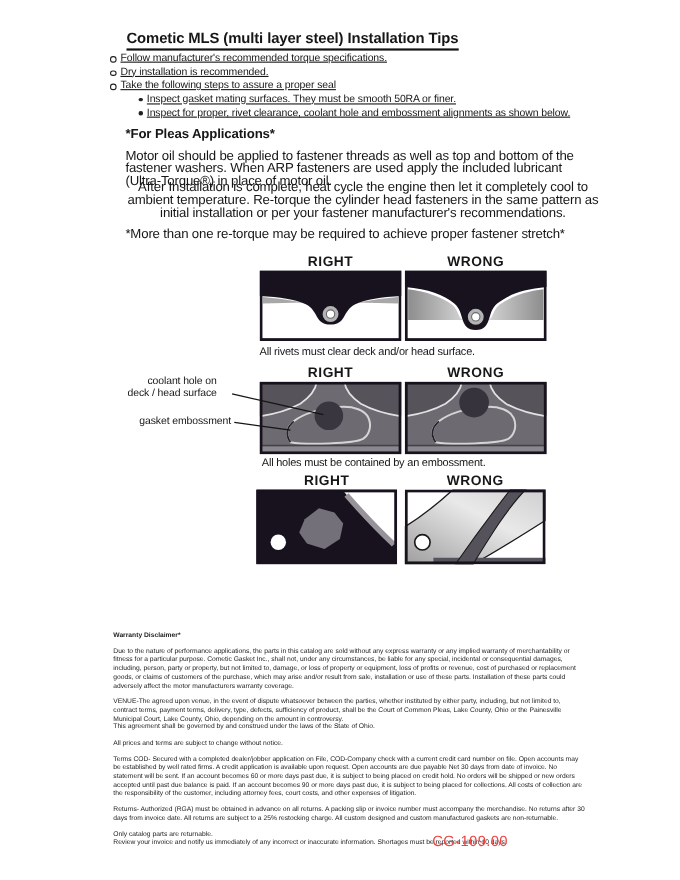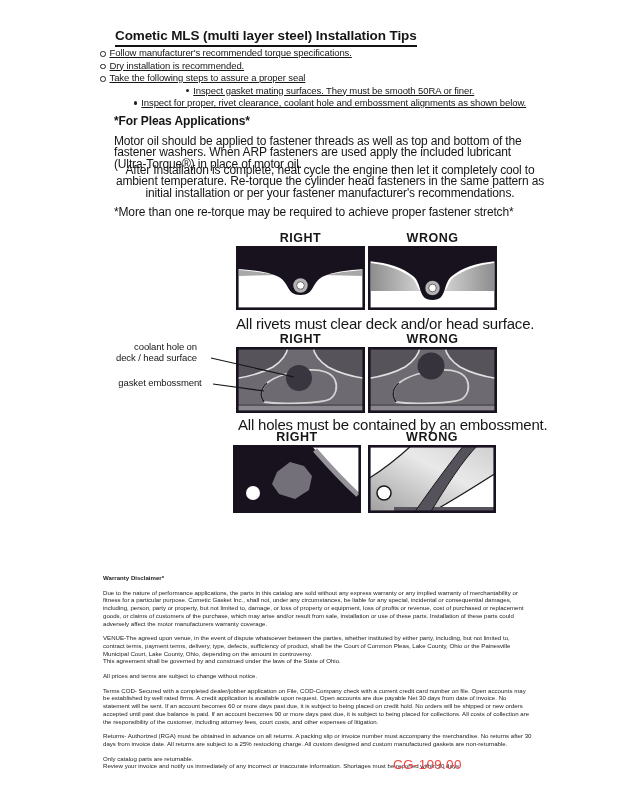--- a/index.html
+++ b/index.html
@@ -7,25 +7,25 @@
         font-family:"Liberation Sans",sans-serif;color:#161616;}
   .abs{position:absolute;}
   .title{font-size:13.5px;font-weight:bold;letter-spacing:-0.1px;
          border-bottom:2px solid #141414;padding-bottom:2px;}
   .bullets{font-size:9.5px;line-height:12.5px;letter-spacing:-0.1px;text-decoration:underline;}
   .b-row{display:flex;align-items:flex-start;}
   .ring{width:3.5px;height:3.5px;border:1px solid #222;border-radius:50%;
         margin:4px 4px 0 0;flex:none;}
   .dot{width:3.5px;height:3.5px;background:#222;border-radius:50%;
        margin:4px 4px 0 0;flex:none;}
-  .sub{margin-left:10px;justify-content:center;}
+  .sub{margin-left:26px;}
   .h2{font-size:12px;font-weight:bold;letter-spacing:-0.1px;}
   .para{font-size:12px;line-height:11.4px;letter-spacing:-0.15px;width:432px;}
   .fig-label{font-size:12.5px;font-weight:bold;letter-spacing:0.5px;text-align:center;width:129px;}
-  .caption{font-size:15px;letter-spacing:-0.2px;}
+  .caption{font-size:10px;letter-spacing:-0.2px;}
   .ann{font-size:9.5px;line-height:11px;letter-spacing:-0.1px;text-align:right;}
   .legal{font-size:6.1px;line-height:7.7px;width:430px;color:#222;letter-spacing:0;}
   .legal p{margin:0 0 7px 0;}
   .legal .lh{font-weight:bold;}
   .legal .nl{display:block;}
   .code{font-size:13.5px;letter-spacing:0.3px;color:#ef4444;}
   svg{display:block;}
 </style>
 </head>
 <body>
@@ -101,21 +101,21 @@
   </div>
   <div class="abs caption" style="left:236px;top:315px;">All rivets must clear deck and/or head surface.</div>
 
   <div class="abs fig-label" style="left:236px;top:332px;">RIGHT</div>
   <div class="abs fig-label" style="left:368px;top:332px;">WRONG</div>
 
   <div class="abs ann" style="left:100px;top:341px;width:97px;">
     <span class="nl" style="display:block;">coolant hole on</span>
     <span class="nl" style="display:block;">deck / head surface</span>
   </div>
-  <div class="abs ann" style="left:110px;top:377px;width:100px;text-align:center;">gasket embossment</div>
+  <div class="abs ann" style="left:110px;top:377px;width:100px;">gasket embossment</div>
 
   <div class="abs" style="left:236px;top:347px;">
     <svg width="129" height="66" viewBox="0 0 129 66">
       <rect x="0" y="0" width="129" height="66" fill="#6e6a71"></rect>
       <path d="M0,0 H52 C51,7 46,14 37,20 C26,26 13,29.5 0,31.5 Z" fill="#57535a"></path>
       <path d="M52,0 C51,7 46,14 37,20 C26,26 13,29.5 0,31.5" fill="none" stroke="#e2e2e2" stroke-width="1.6"></path>
       <path d="M129,0 H77 C78,7 83,14 92,20 C103,26 116,29.5 129,31.5 Z" fill="#57535a"></path>
       <path d="M77,0 C78,7 83,14 92,20 C103,26 116,29.5 129,31.5" fill="none" stroke="#e2e2e2" stroke-width="1.6"></path>
       <path d="M28,55 C24,49 24,42 31,36 C40,29 56,24 72,23 C86,22 96,26 99,33 C102,40 100,48 94,52 C86,56.5 42,57.5 28,55 Z" fill="none" stroke="#d4d4d4" stroke-width="1.8"></path>
       <path d="M28,55 C24,49 24,42 31,36" fill="none" stroke="#26222b" stroke-width="1.6"></path>

